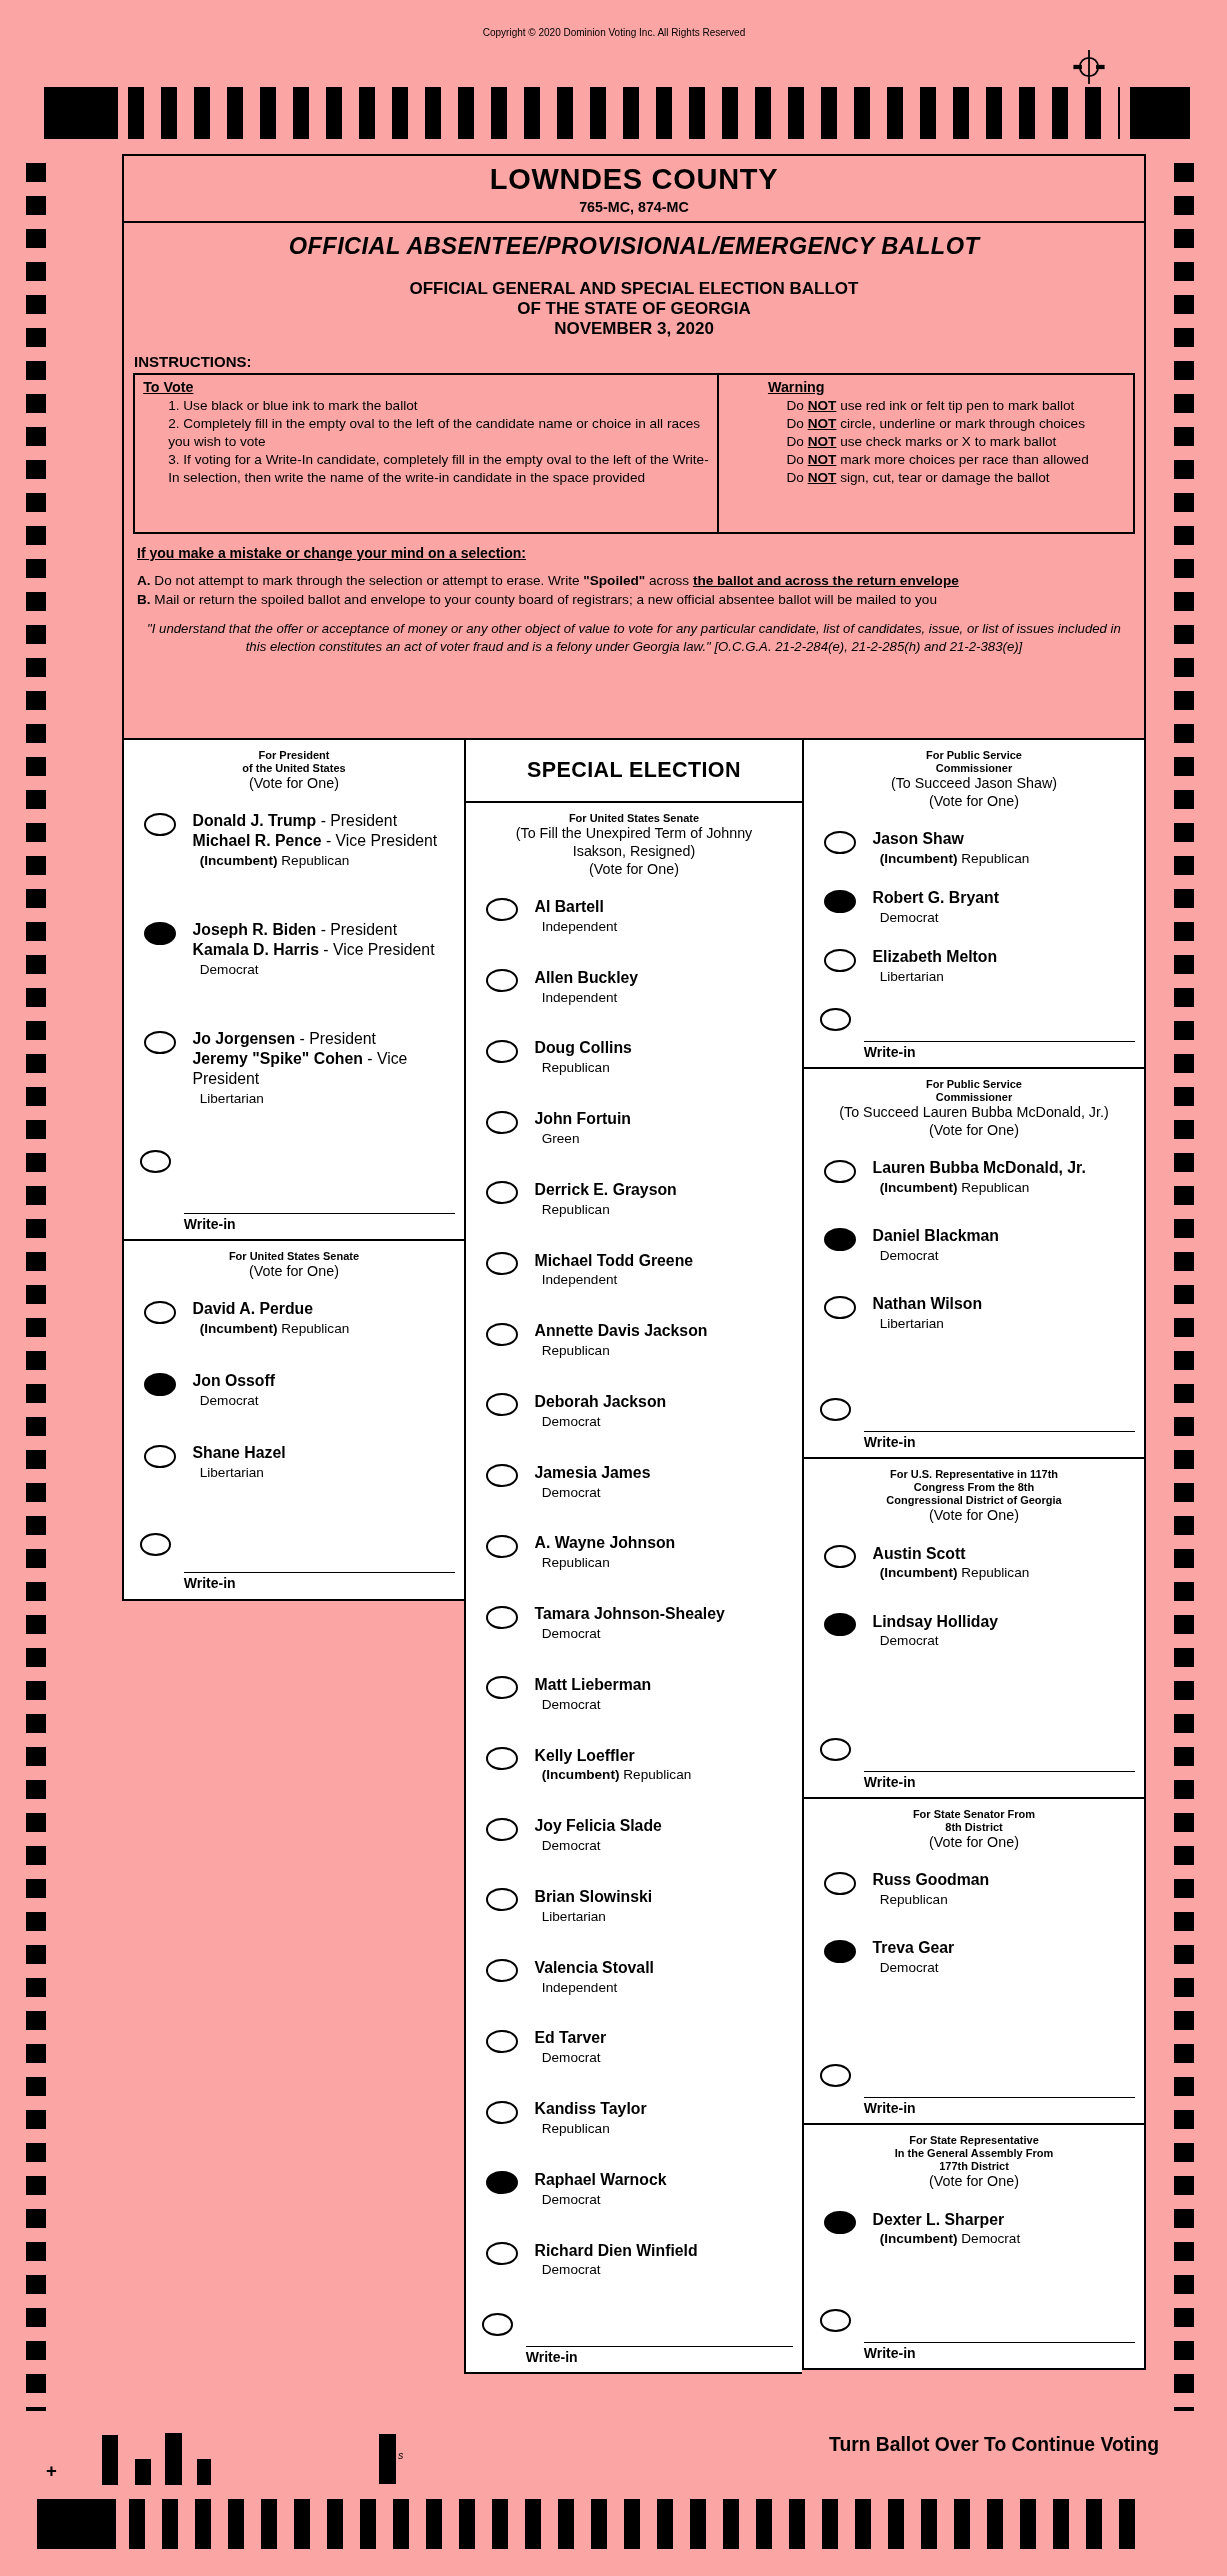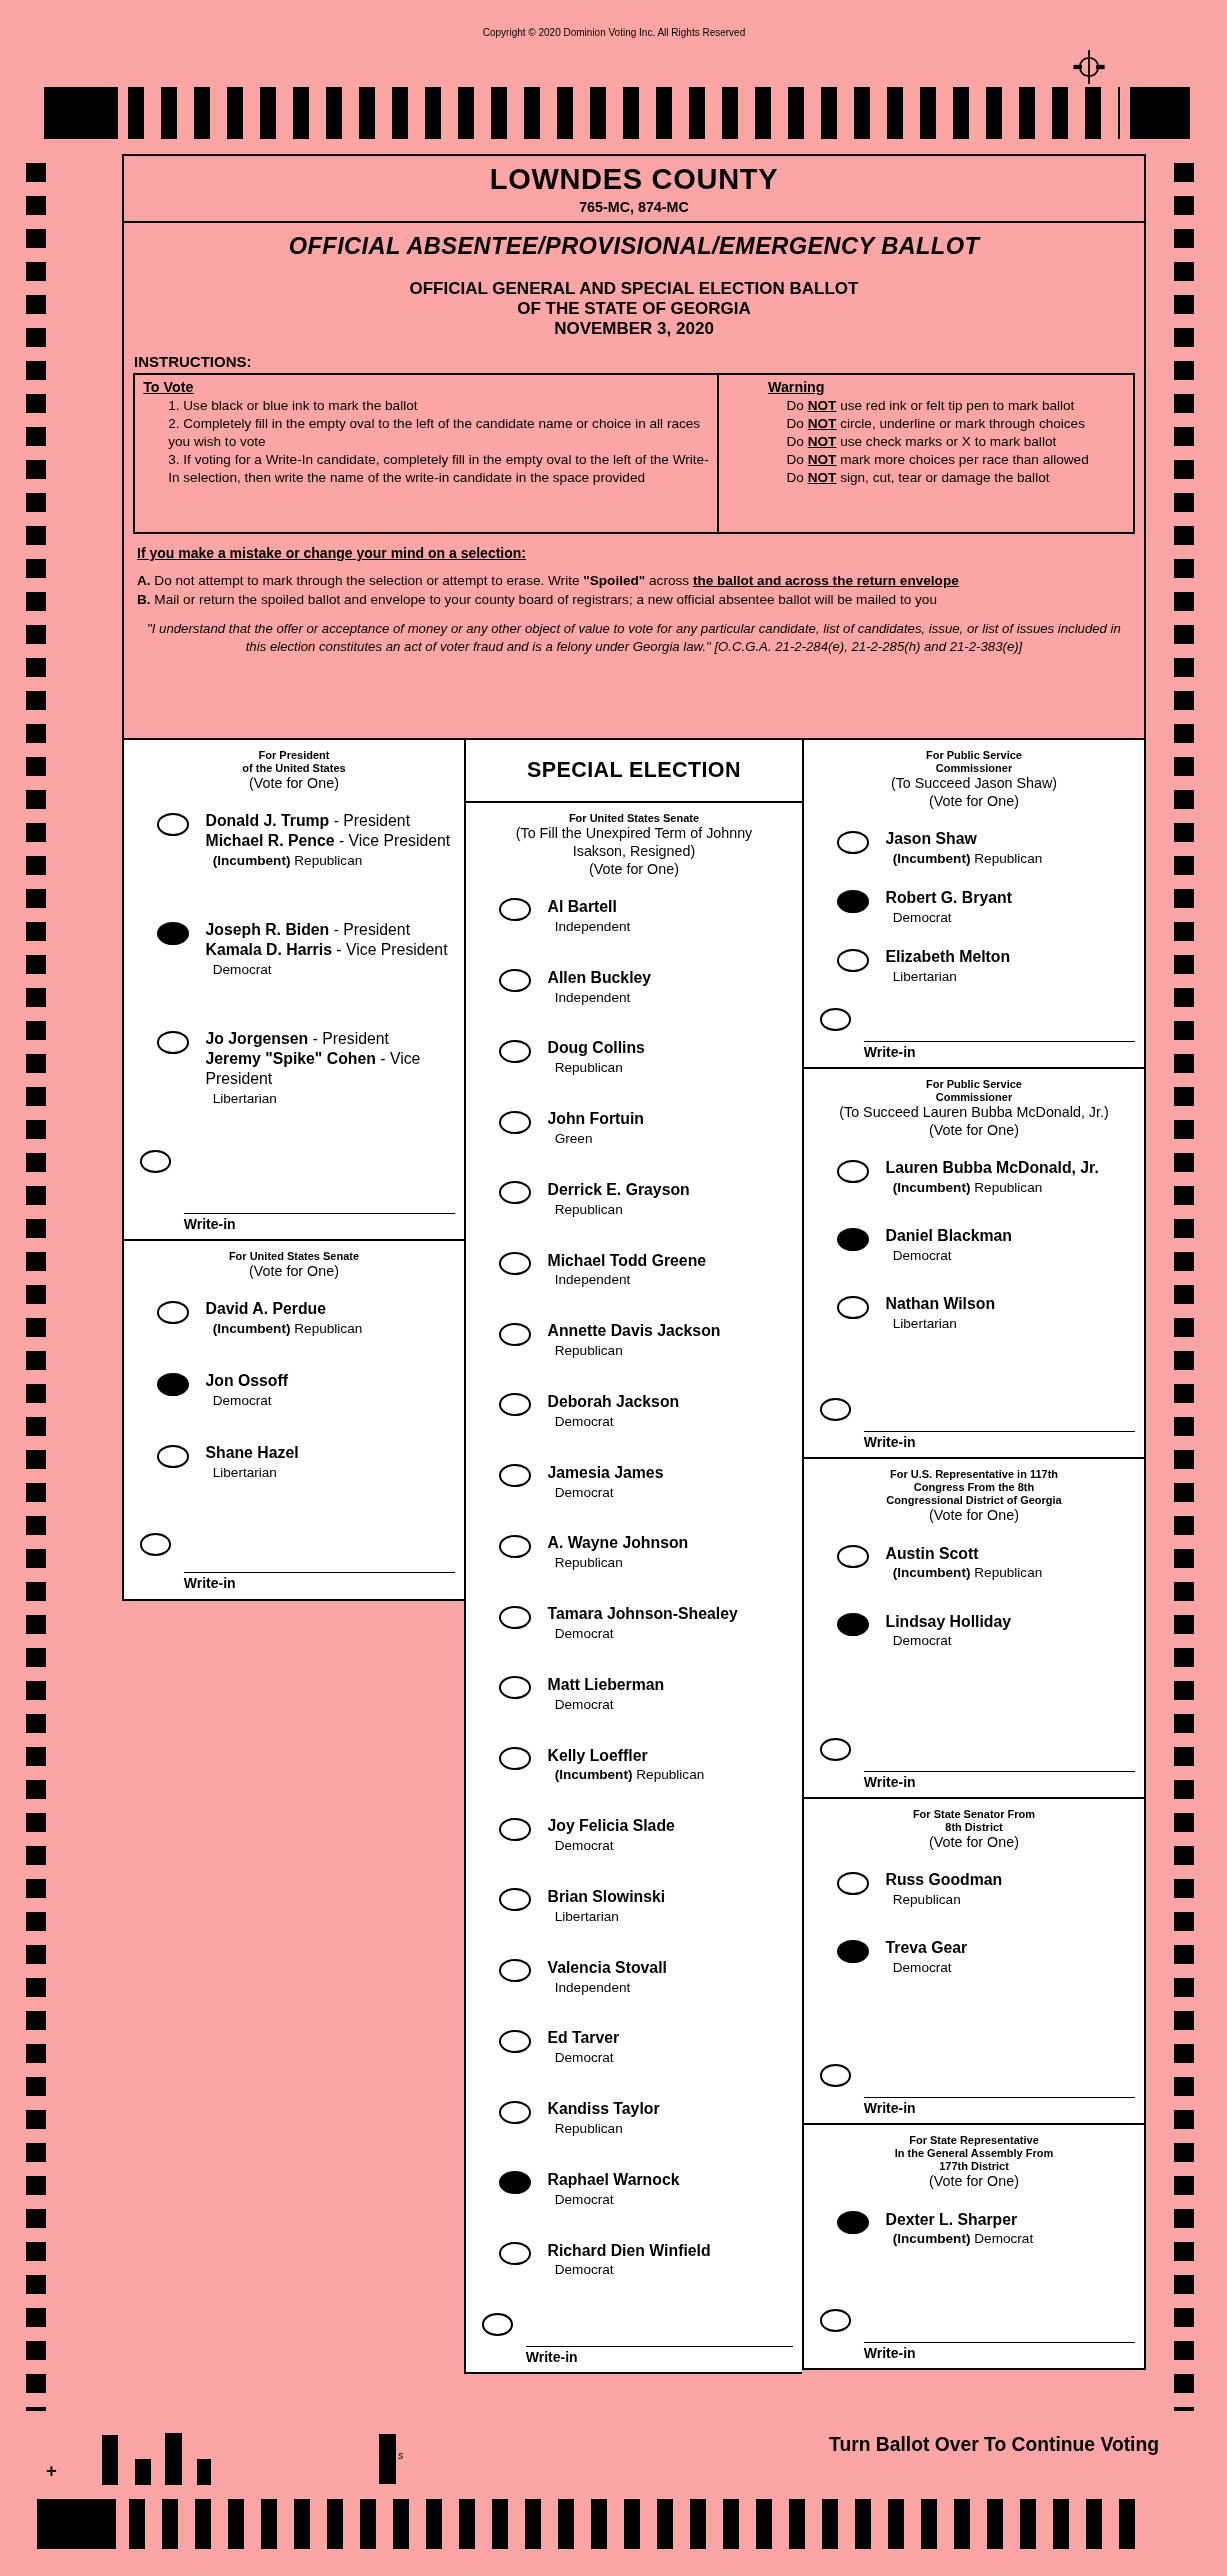--- a/index.html
+++ b/index.html
@@ -61,21 +61,21 @@
   #contest-special-senate{height:1569px;}
   #contest-psc-shaw{height:327px;}
   #contest-psc-mcdonald{height:390px;border-top:2.1px solid #000;}
   #contest-us-rep{height:340px;border-top:2.1px solid #000;}
   #contest-state-senator{height:326px;border-top:2.1px solid #000;}
   #contest-state-rep{height:245px;border-top:2.1px solid #000;}
 
   .contest-head{text-align:center;padding:8.6px 4.3px 0;margin-bottom:18.6px;}
   .c-title{font-weight:bold;font-size:11px;line-height:1.2;}
   .c-sub{font-size:14.3px;line-height:1.25;}
-  .cand{display:flex;align-items:flex-start;padding-left:33px;}
+  .cand{display:flex;align-items:flex-start;padding-left:20px;}
   #contest-president .cand{height:109px;}
   #contest-us-senate .cand{height:72px;}
   #contest-special-senate .cand{height:71px;}
   #col-right .cand{height:68px;}
   .oval{flex:none;display:block;width:31.5px;height:23px;border:2.1px solid #000;border-radius:50%;
         box-sizing:border-box;background:#fff;margin-top:1.4px;}
   .oval.filled{background:#000;}
   .cand-text{margin-left:17px;}
   .nline{font-size:15.8px;line-height:1.25;}
   .nline .suffix{font-weight:normal;}

